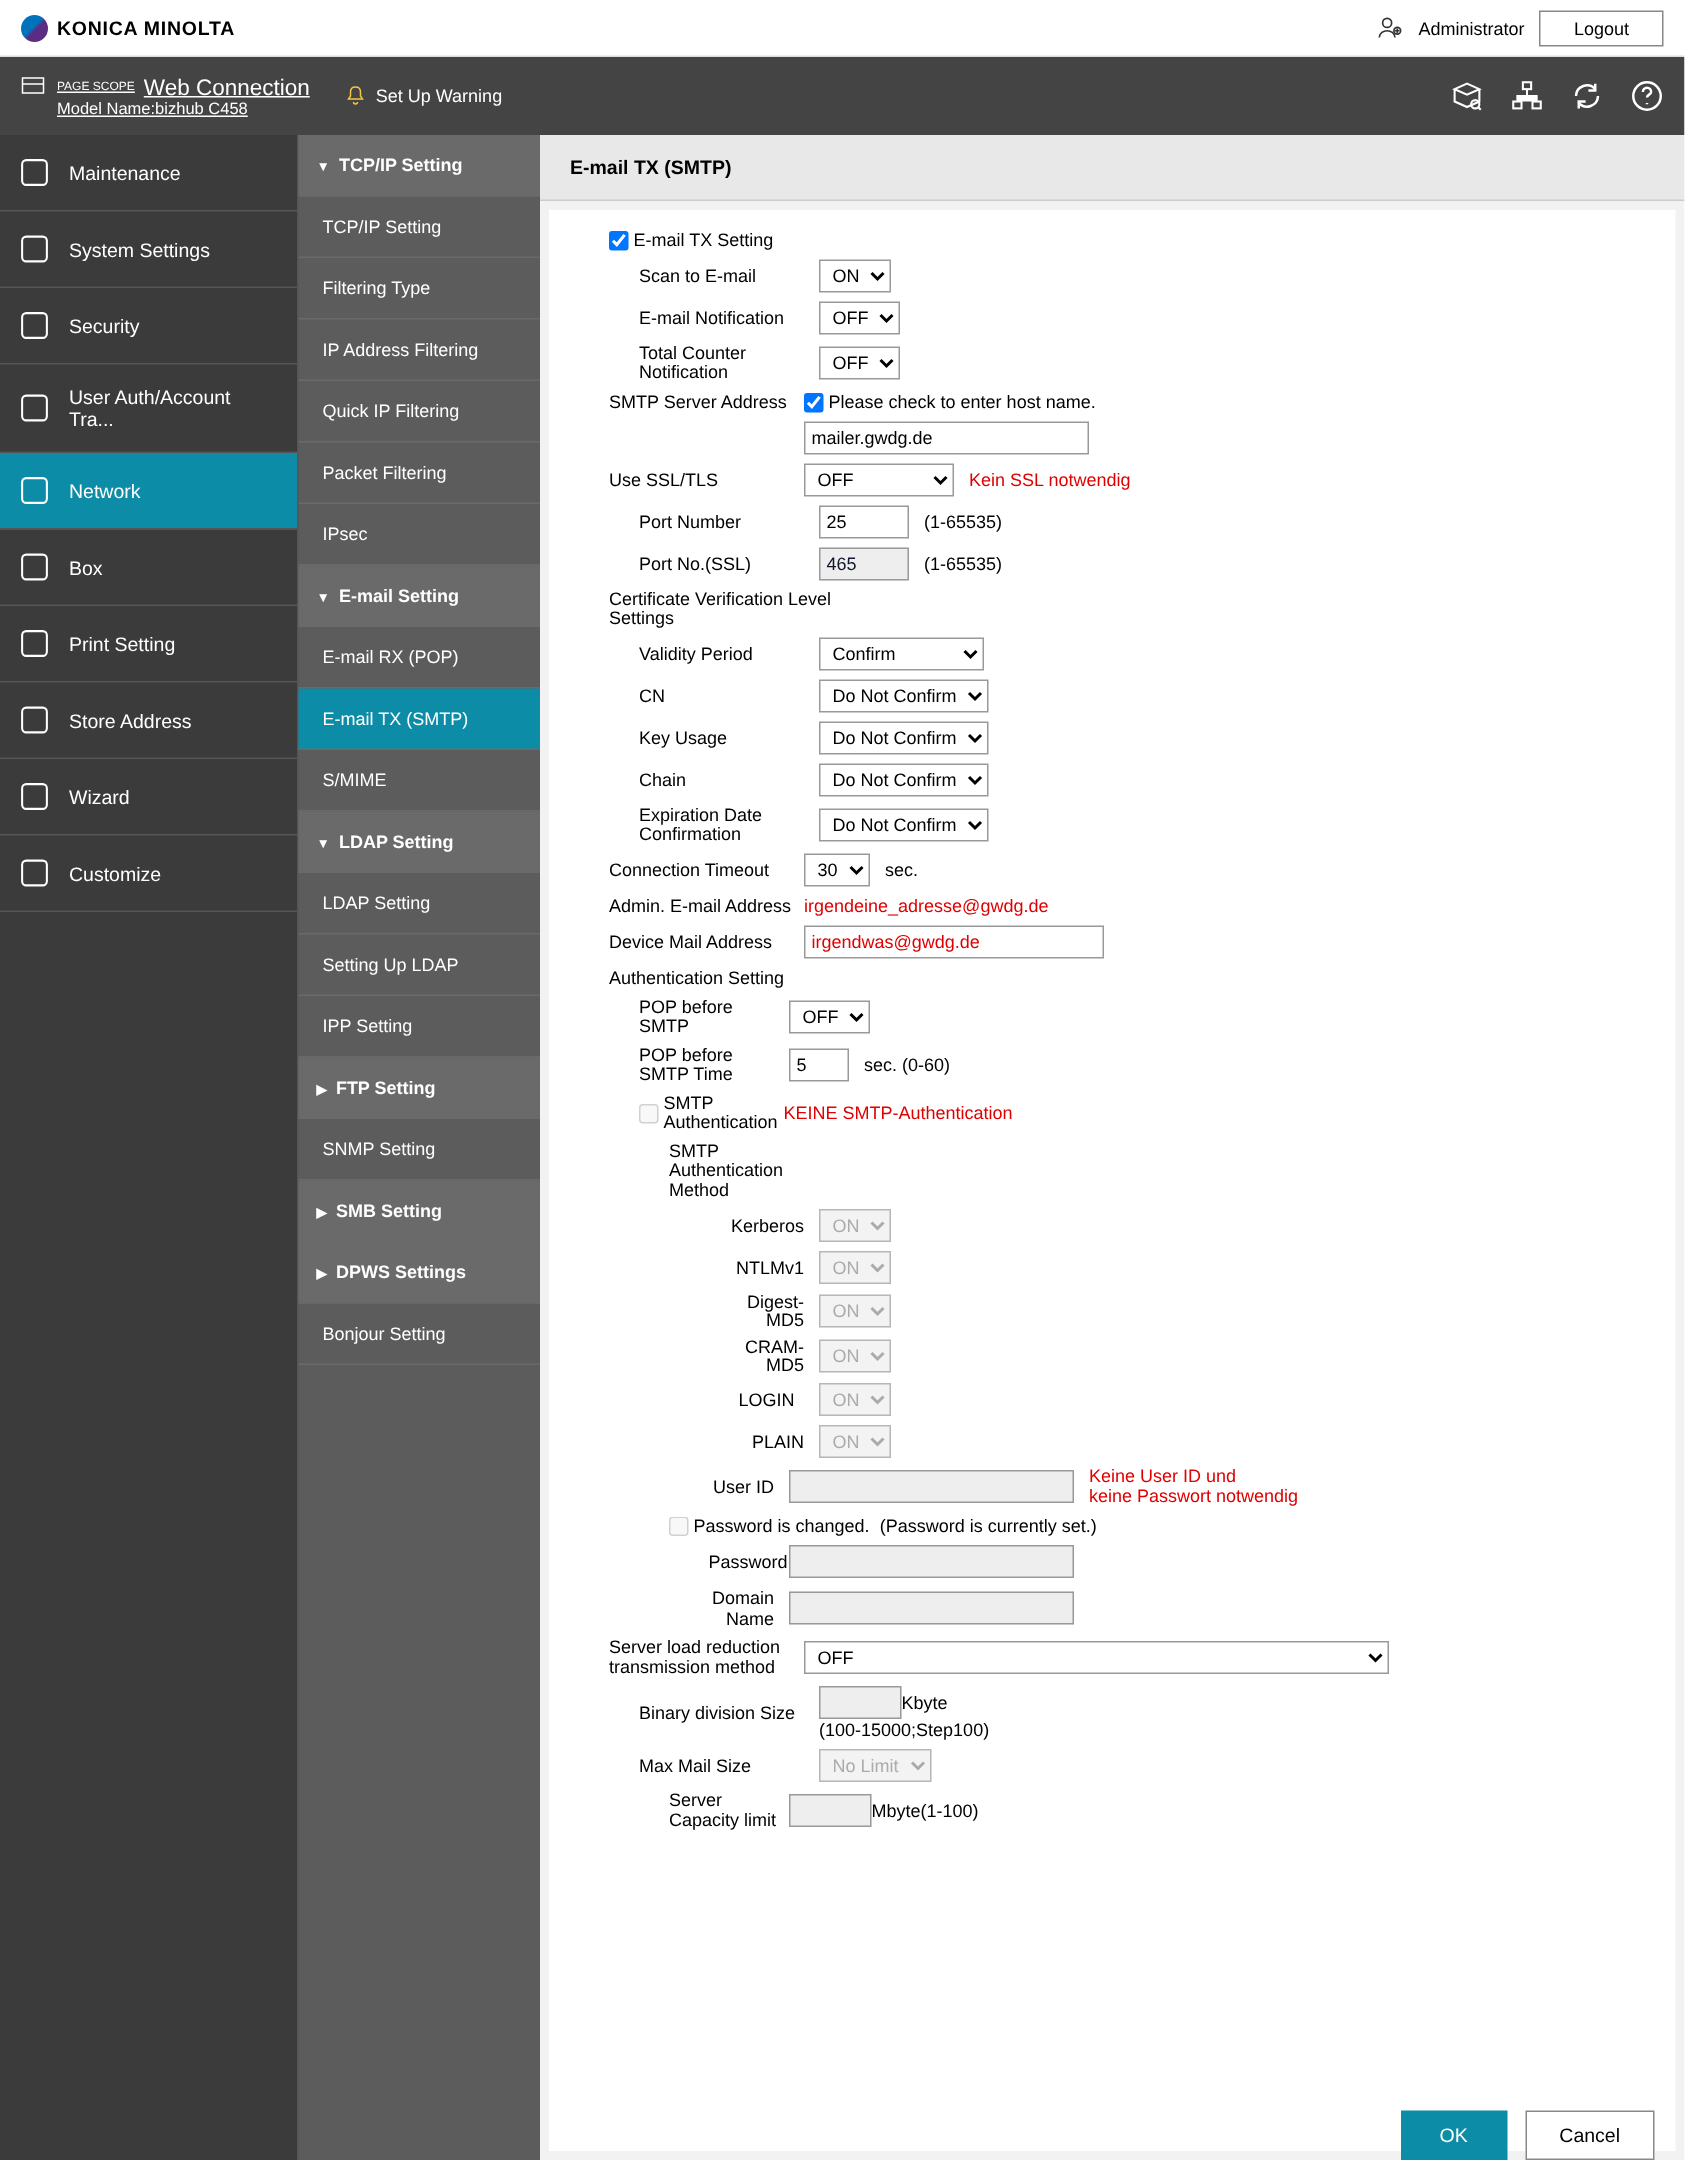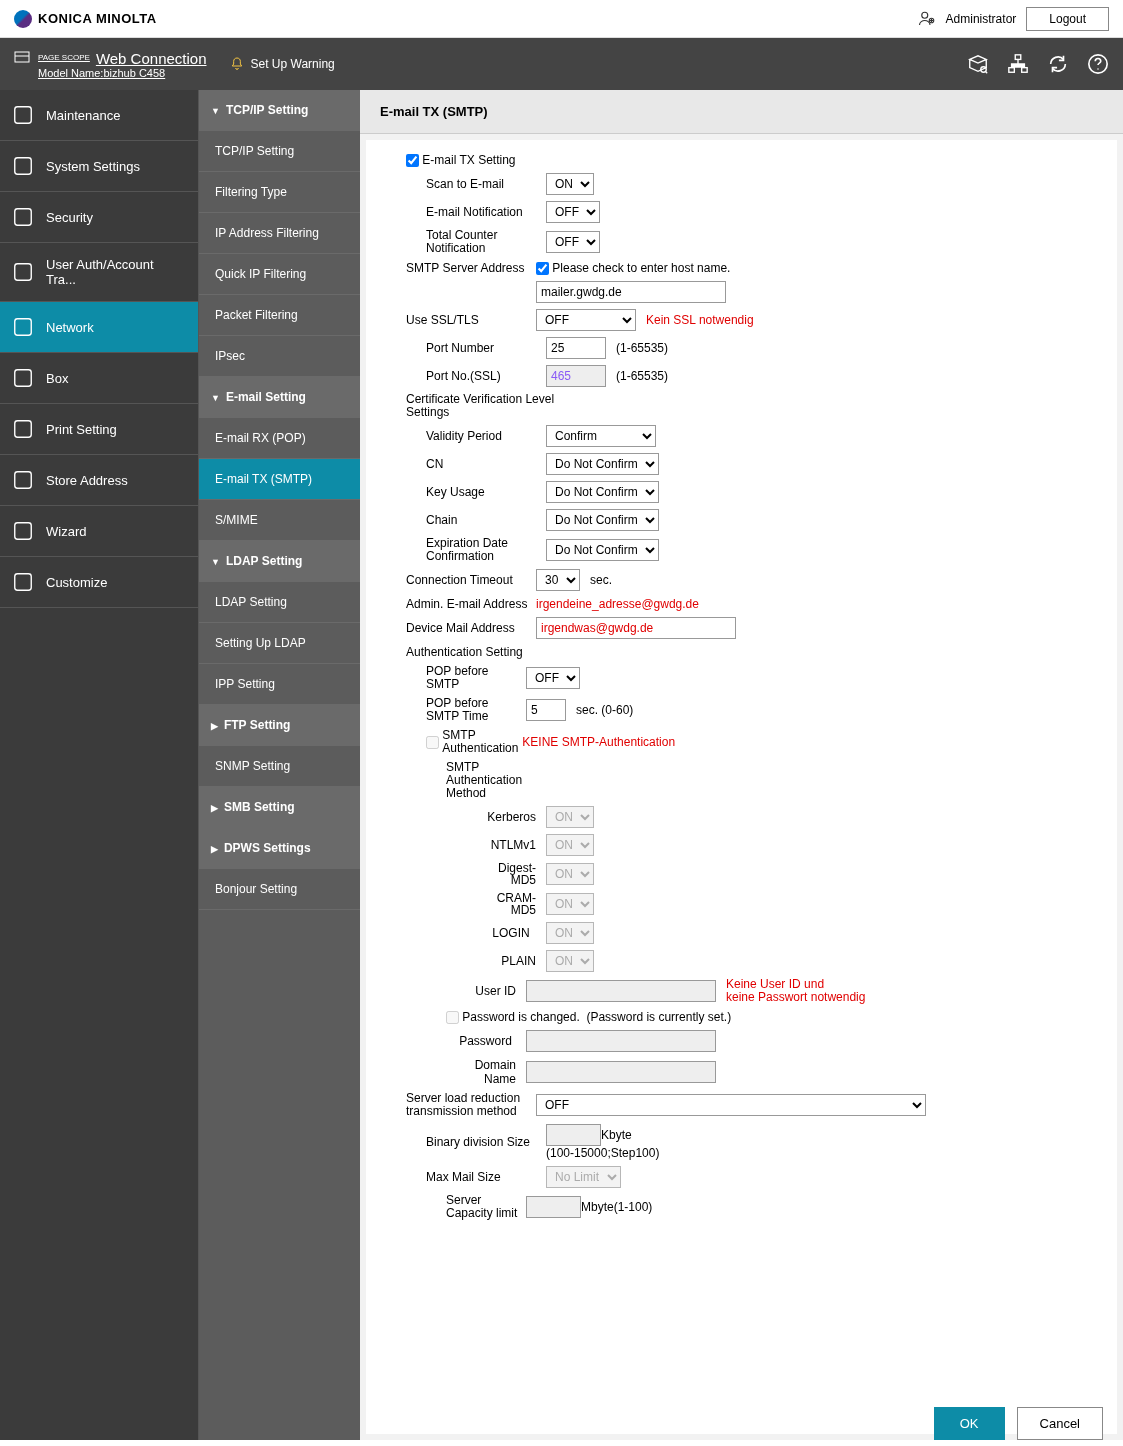--- a/index.html
+++ b/index.html
@@ -33,21 +33,21 @@
   .panel-body { padding: 10px 20px 60px 20px; background:#fff; margin:6px; flex:1; overflow:auto;}
   .row { display: flex; align-items: center; padding: 3px 0; font-size: 12px; }
   .lbl { width: 120px; text-align:left; padding-right:8px;}
   .lbl-w { width: 120px; padding-left:0; }
   .indent1 { padding-left: 20px; }
   .indent2 { padding-left: 40px; }
   .indent3 { padding-left: 60px; }
   select { font-size: 12px; padding: 2px 4px; border:1px solid #999; background:#fff;}
   select:disabled { background:#eee; color:#888;}
   input[type=text] { font-size: 12px; padding: 3px 4px; border:1px solid #999; }
-  input[type=text]:disabled { background:#eee; color:#8b5cf6;}
+  input[type=text]:disabled { background:#eee; color:#0f172a;}
   .red { color: #e00000; }
   .hint { margin-left: 10px; font-size: 12px; }
   .footer-btns { position:absolute; bottom:0; right:20px; display:flex; gap:12px;}
   .ok-btn { background:#0d8ca7; color:#fff; border:none; padding:8px 26px; font-size:13px; cursor:pointer;}
   .cancel-btn { background:#fff; border:1px solid #888; padding:8px 22px; font-size:13px; cursor:pointer;}
   .warn-icon { width:16px; height:16px;}
 </style>
 </head>
 <body>
 
@@ -314,21 +314,21 @@
           <span style="width:60px;text-align:right;padding-right:10px;">PLAIN</span>
           <select disabled=""><option>ON</option></select>
         </div>
       <div class="row indent3">
           <span style="width:80px;text-align:right;padding-right:10px;">User ID</span>
           <input type="text" disabled="" style="width: 190px;">
           <span class="red hint" style="line-height:13px;"><span>Keine User ID und</span><br><span>keine Passwort notwendig</span></span>
         </div>
       <div class="row indent3"><input type="checkbox" disabled="" style=""> &nbsp;<span>Password is changed.</span>&nbsp;&nbsp;<span>(Password is currently set.)</span></div>
       <div class="row indent3">
-          <span style="width:80px;text-align:center;padding-right:1px;">Password</span>
+          <span style="width:80px;text-align:right;padding-right:1px;">Password</span>
           <input type="text" disabled="" style="width: 190px;">
         </div>
       <div class="row indent3">
           <span style="width:80px;text-align:right;padding-right:10px;">Domain Name</span>
           <input type="text" disabled="" style="width: 190px;">
         </div>
 
       <div class="row indent1">
           <span style="width:130px;line-height:13px;">Server load reduction transmission method</span>
           <select style="width:390px;"><option>OFF</option></select>

